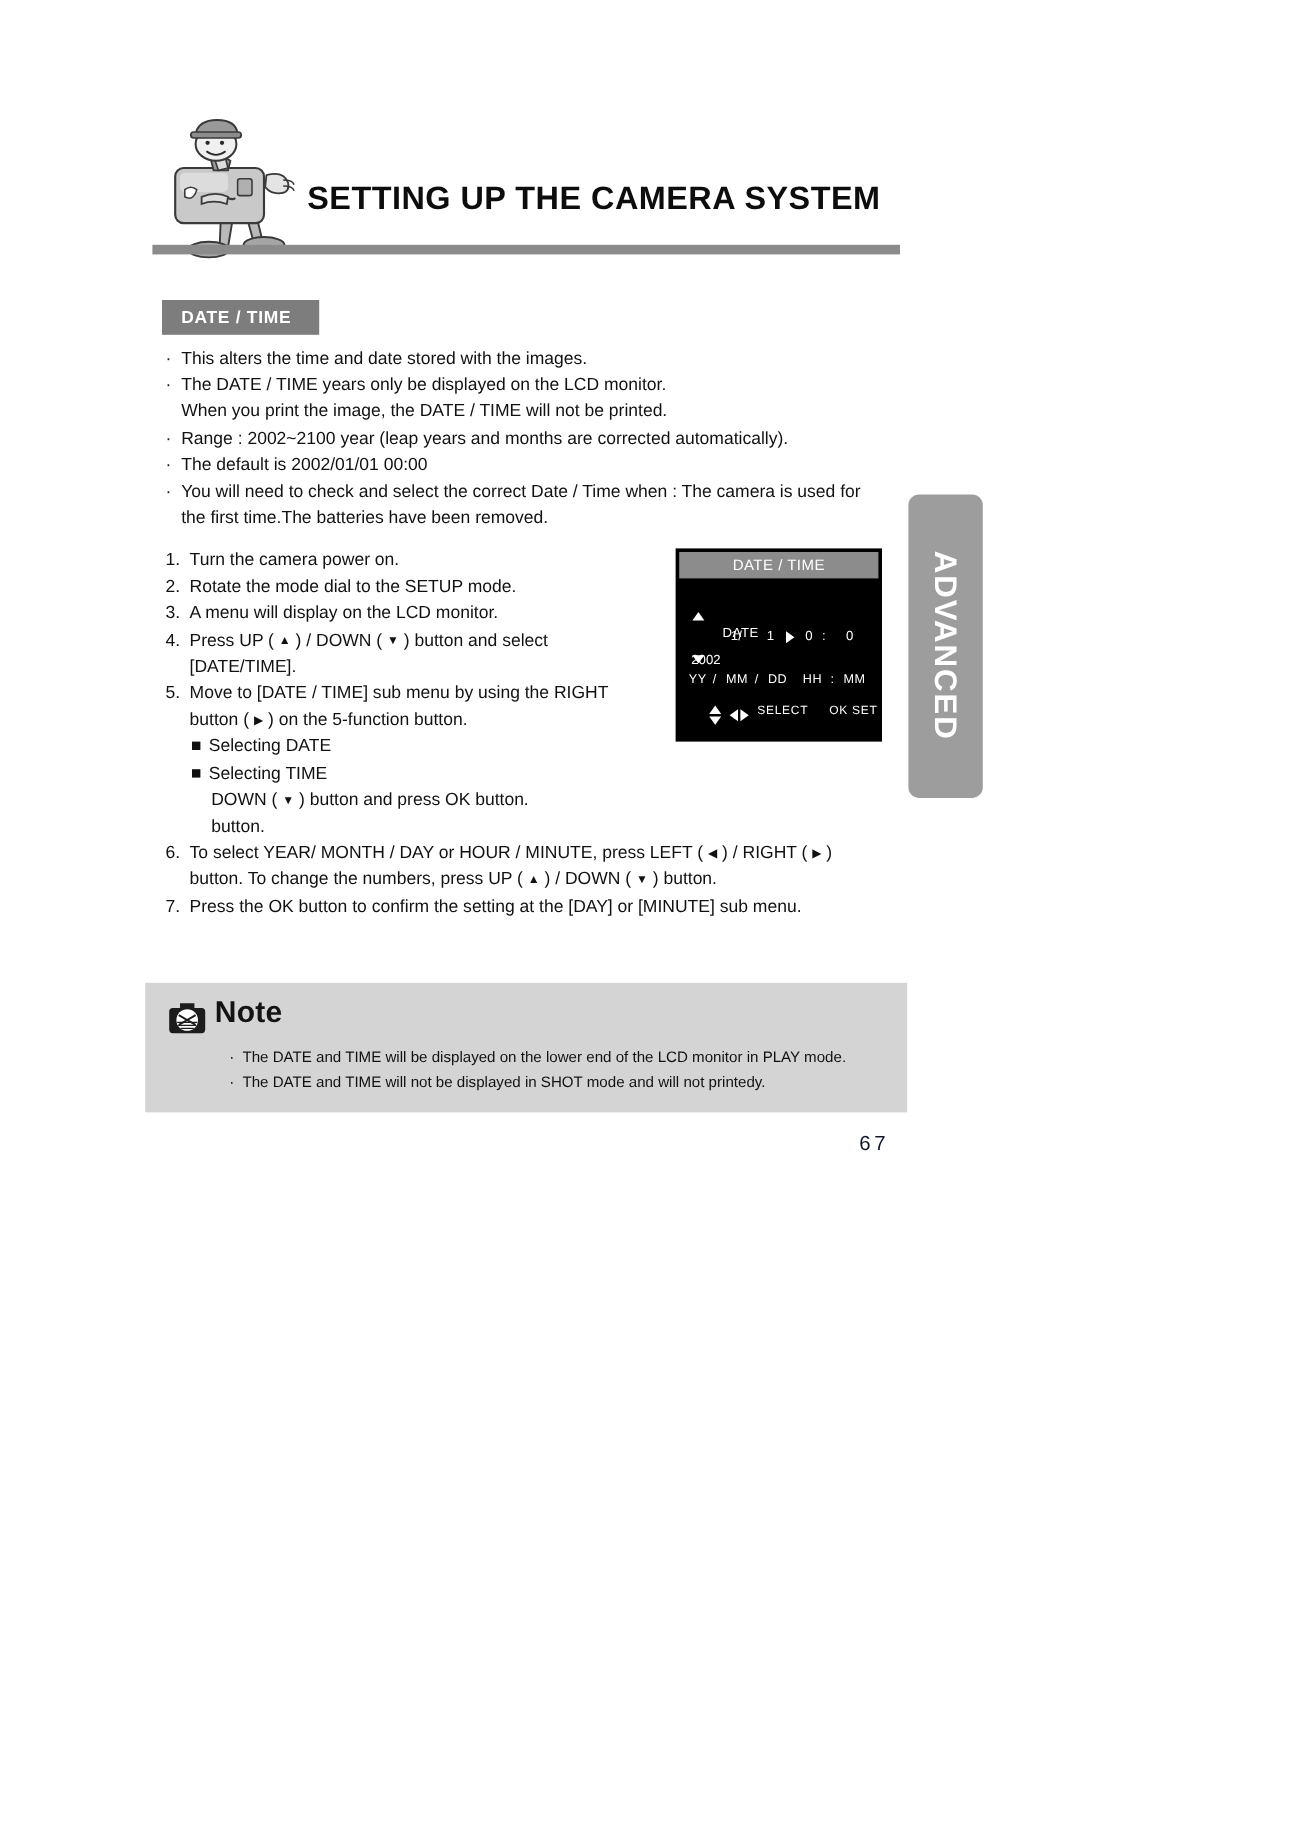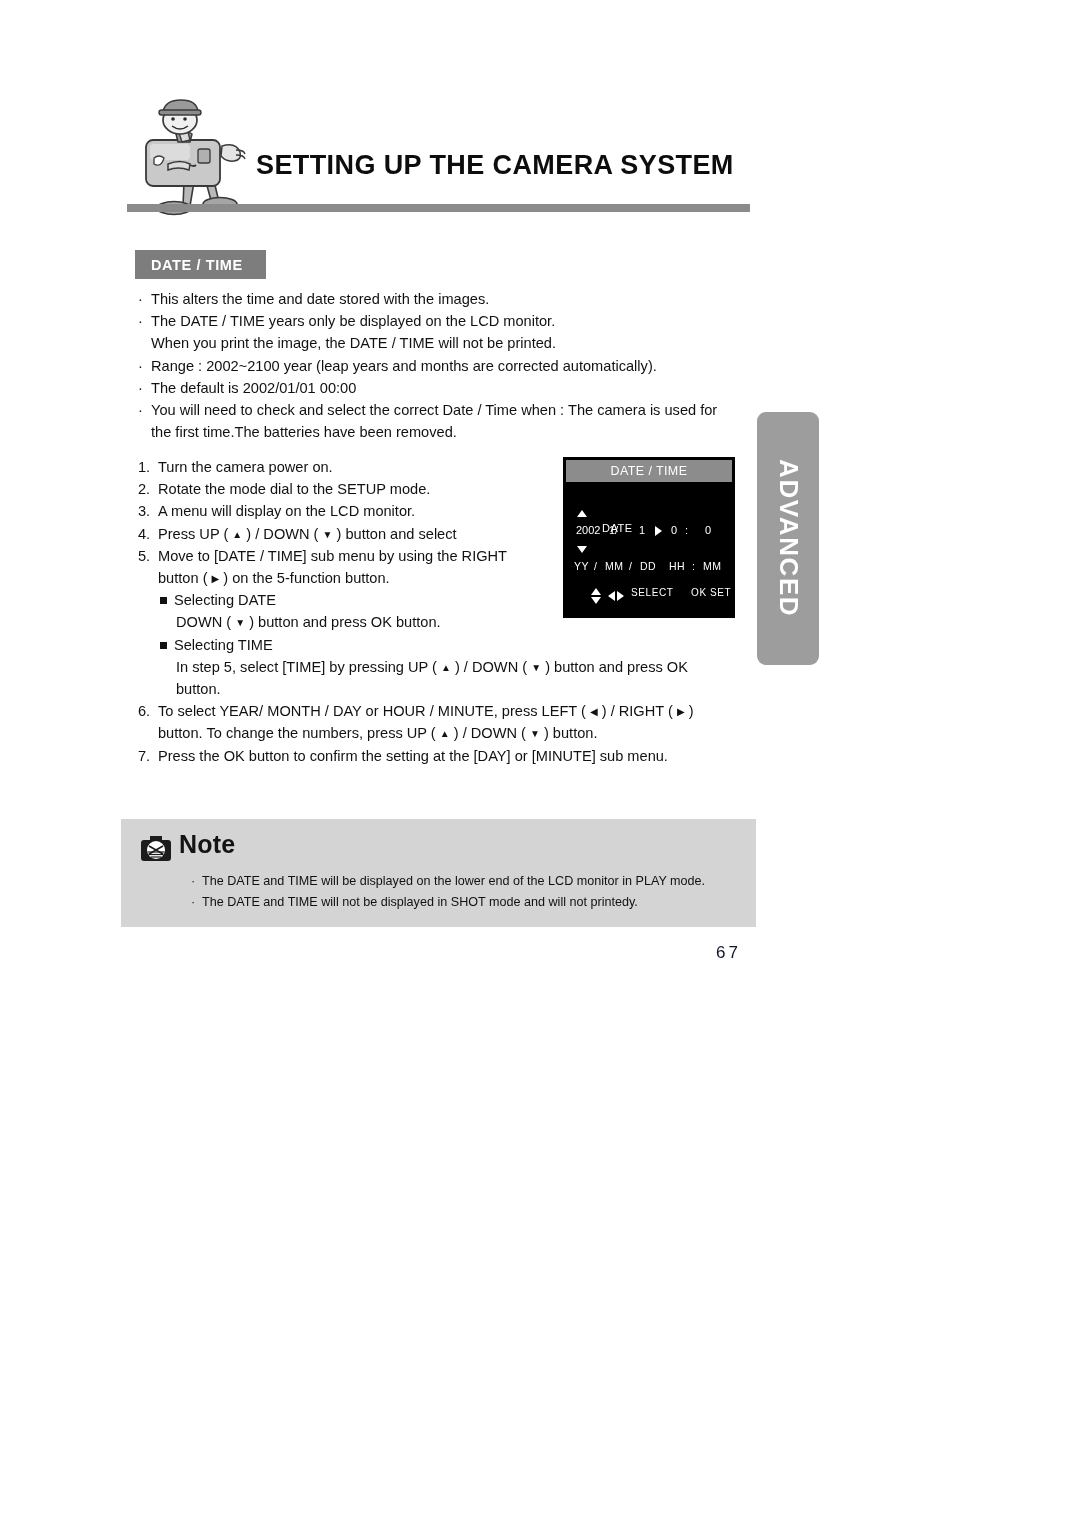--- a/index.html
+++ b/index.html
@@ -219,21 +219,21 @@
   }
   .lcd-values {
     position: absolute;
     left: 13px;
     top: 67px;
     width: 150px;
     color: #ffffff;
     font-size: 11px;
   }
   .lcd-values span { position: absolute; }
-  .v-year  { left: 0px; }
+  .v-year  { left: 0px; margin-top: 20px; }
   .v-month { left: 33px; }
   .v-day   { left: 63px; }
   .v-caret {
     left: 79px; top: 2px;
     width: 0; height: 0;
     border-top: 5px solid transparent;
     border-bottom: 5px solid transparent;
     border-left: 7px solid #ffffff;
   }
   .v-hour  { left: 95px; }
@@ -469,48 +469,44 @@
       <span class="num">3.</span><span>A menu will display on the LCD monitor.</span>
     </div>
 
     <div class="step-line">
       <span class="num">4.</span><span>Press UP (</span>
       <span class="gl">▲</span>
       <span>) / DOWN (</span>
       <span class="gl">▼</span>
       <span>) button and select</span>
     </div>
+    <div class="step-line indent">
+      <span>[DATE/TIME].</span>
+    </div>
 
     <div class="step-line">
       <span class="num">5.</span><span>Move to [DATE / TIME] sub menu by using the RIGHT</span>
     </div>
     <div class="step-line indent">
       <span>button (</span>
       <span class="gl">▶</span>
       <span>) on the 5-function button.</span>
     </div>
 
     <div class="step-line sub">
       <span class="sq"></span><span>Selecting DATE</span>
     </div>
+    <div class="step-line sub">
+      <span class="sq"></span><span>Selecting TIME</span>
+    </div>
+
     <div class="step-line sub-ind">
       <span>DOWN (</span>
       <span class="gl">▼</span>
       <span>) button and press OK button.</span>
-    </div>
-
-    <div class="step-line sub">
-      <span class="sq"></span><span>Selecting TIME</span>
-    </div>
-    <div class="step-line sub-ind">
-      <span>In step 5, select [TIME] by pressing UP (</span>
-      <span class="gl">▲</span>
-      <span>) / DOWN (</span>
-      <span class="gl">▼</span>
-      <span>) button and press OK</span>
     </div>
     <div class="step-line sub-ind">
       <span>button.</span>
     </div>
 
     <div class="step-line">
       <span class="num">6.</span><span>To select YEAR/ MONTH / DAY or HOUR / MINUTE, press LEFT (</span>
       <span class="gl">◀</span>
       <span>) / RIGHT (</span>
       <span class="gl">▶</span>

